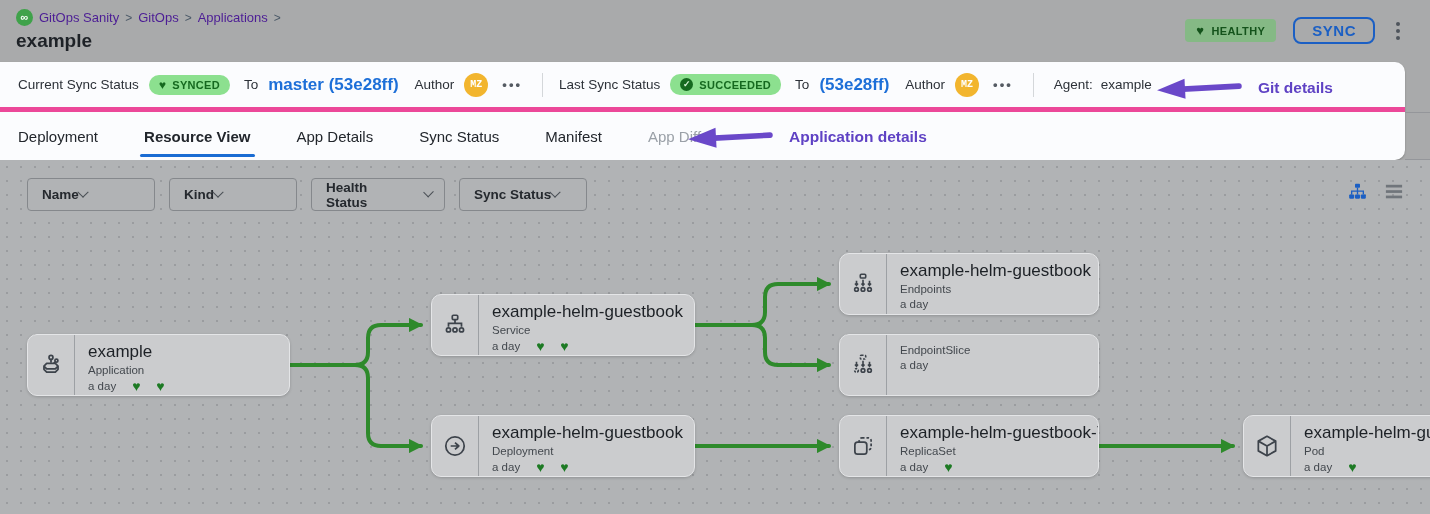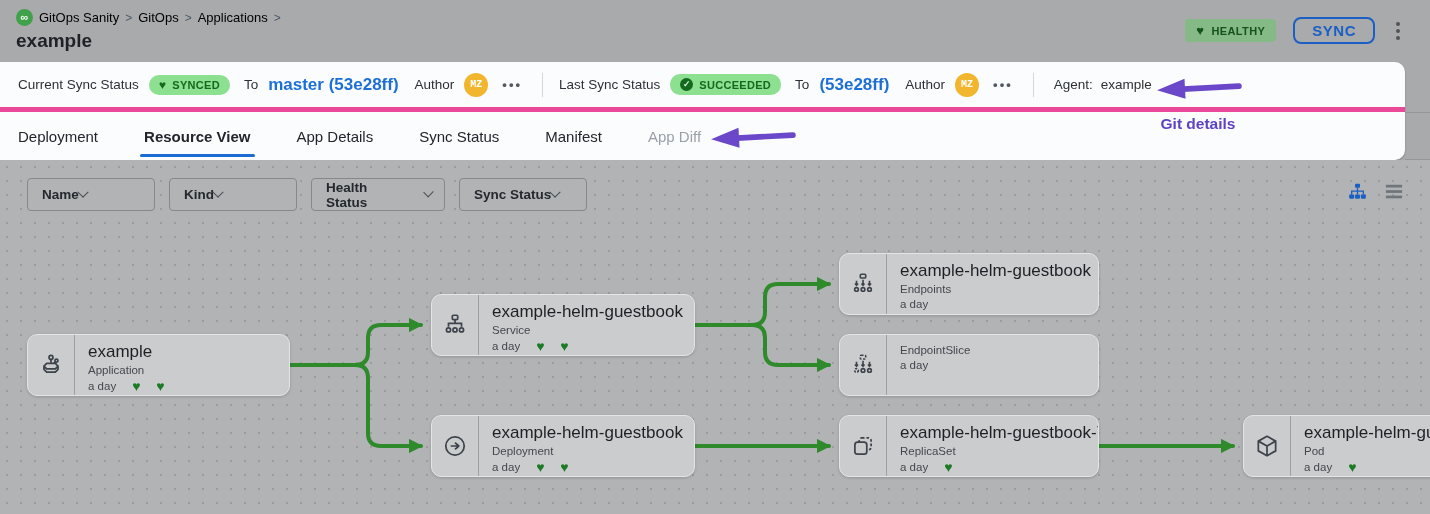--- a/index.html
+++ b/index.html
@@ -4,21 +4,21 @@
 <style>
   * { margin:0; padding:0; box-sizing:border-box; }
   html,body { width:1430px; height:514px; overflow:hidden;
     font-family:"Liberation Sans", sans-serif; background:#a9aaab; }
 
   
   .top-strip { position:absolute; left:0; top:0; width:1430px; height:62px; background:#a9aaab; }
   .breadcrumb { position:absolute; left:16px; top:9px; display:flex; align-items:center; gap:6px; font-size:13px; }
   .logo { width:17px; height:17px; border-radius:50%; background:#3fa24a; color:#fff;
     display:flex; align-items:center; justify-content:center; font-size:11px; font-weight:bold; line-height:1; }
-  .crumb { color:#000000; text-decoration:none; cursor:pointer; }
+  .crumb { color:#4c1d95; text-decoration:none; cursor:pointer; }
   .crumb-sep { color:#4c5a68; font-size:12px; }
   .page-title { position:absolute; left:16px; top:30px; font-size:19px; font-weight:bold; color:#1e2227; }
 
   .header-actions { position:absolute; right:26px; top:17px; display:flex; align-items:center; gap:17px; }
   .healthy-badge { background:#85b985; color:#14531b; border-radius:4px; padding:5px 11px;
     font-size:11px; font-weight:bold; letter-spacing:.4px; display:flex; align-items:center; gap:7px; }
   .healthy-badge .hrt { font-size:13px; line-height:1; }
   .sync-btn { border:2px solid #1b5fc4; color:#1b5fc4; background:transparent; border-radius:8px;
     padding:3px 17px; font-size:15px; font-weight:bold; letter-spacing:.5px; cursor:pointer; }
   .kebab { display:flex; flex-direction:column; gap:3px; padding:3px 4px; cursor:pointer; }
@@ -46,21 +46,21 @@
   .agent-val { margin-left:8px; }
 
   .tabs-row { position:absolute; left:0; top:50px; width:100%; height:48px; display:flex; align-items:stretch;
     padding-left:18px; gap:46px; }
   .tab { display:flex; align-items:center; font-size:15px; color:#22262c; cursor:pointer; position:relative; }
   .tab.active { font-weight:bold; }
   .tab.active::after { content:""; position:absolute; left:-4px; right:-4px; bottom:3px; height:3px; background:#1a6cd3; border-radius:2px; }
   .tab.disabled { color:#9aa0a7; }
 
   
-  .annot { position:absolute; display:flex; align-items:center; gap:14px; pointer-events:none;flex-direction:column; }
+  .annot { position:absolute; display:flex; align-items:center; gap:14px; pointer-events:none; }
   .annot svg { transform:rotate(-3deg); }
   .annot-text { color:#5f42c4; font-weight:bold; font-size:15.5px; white-space:nowrap; }
   .annot-git { left:1152px; top:75px; }
   .annot-app { left:683px; top:124px; }
 
   
   .canvas { position:absolute; left:0; top:160px; width:1430px; height:354px; background:#b1b3b5;
     background-image:radial-gradient(#9a9c9f 1px, transparent 1.3px); background-size:14px 14px; }
 
   .filters { position:absolute; left:27px; top:18px; display:flex; gap:14px; }

